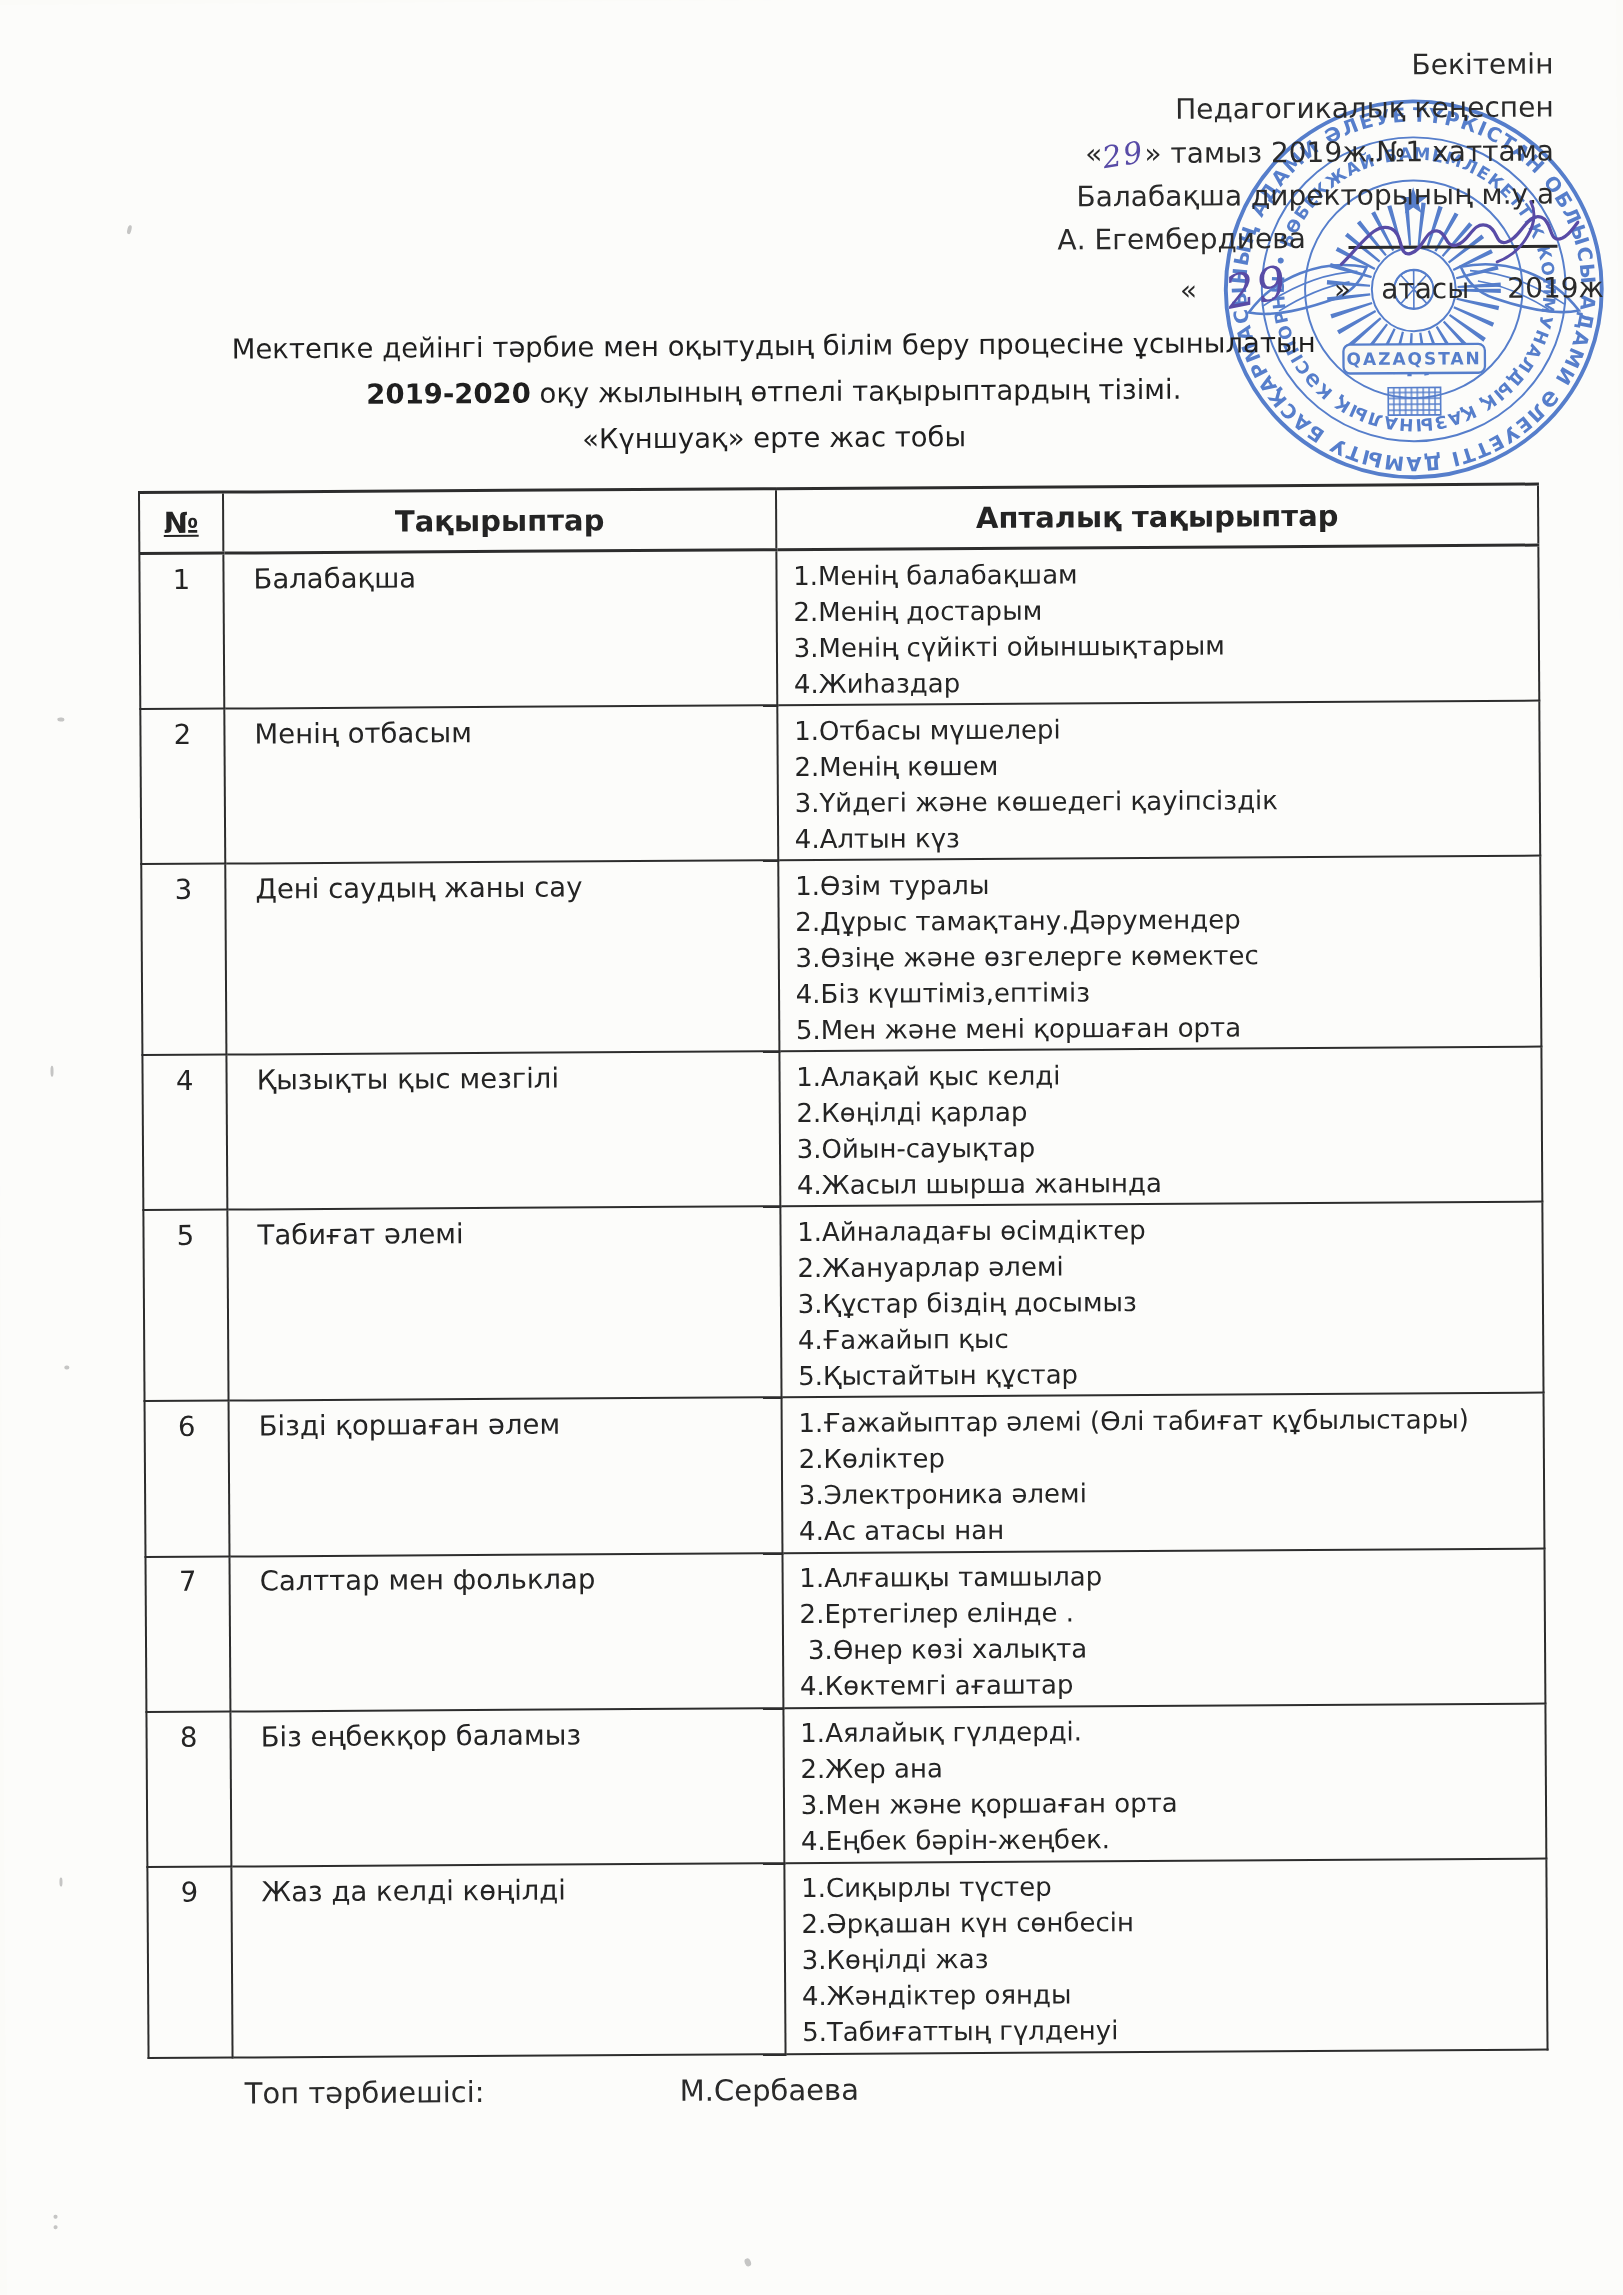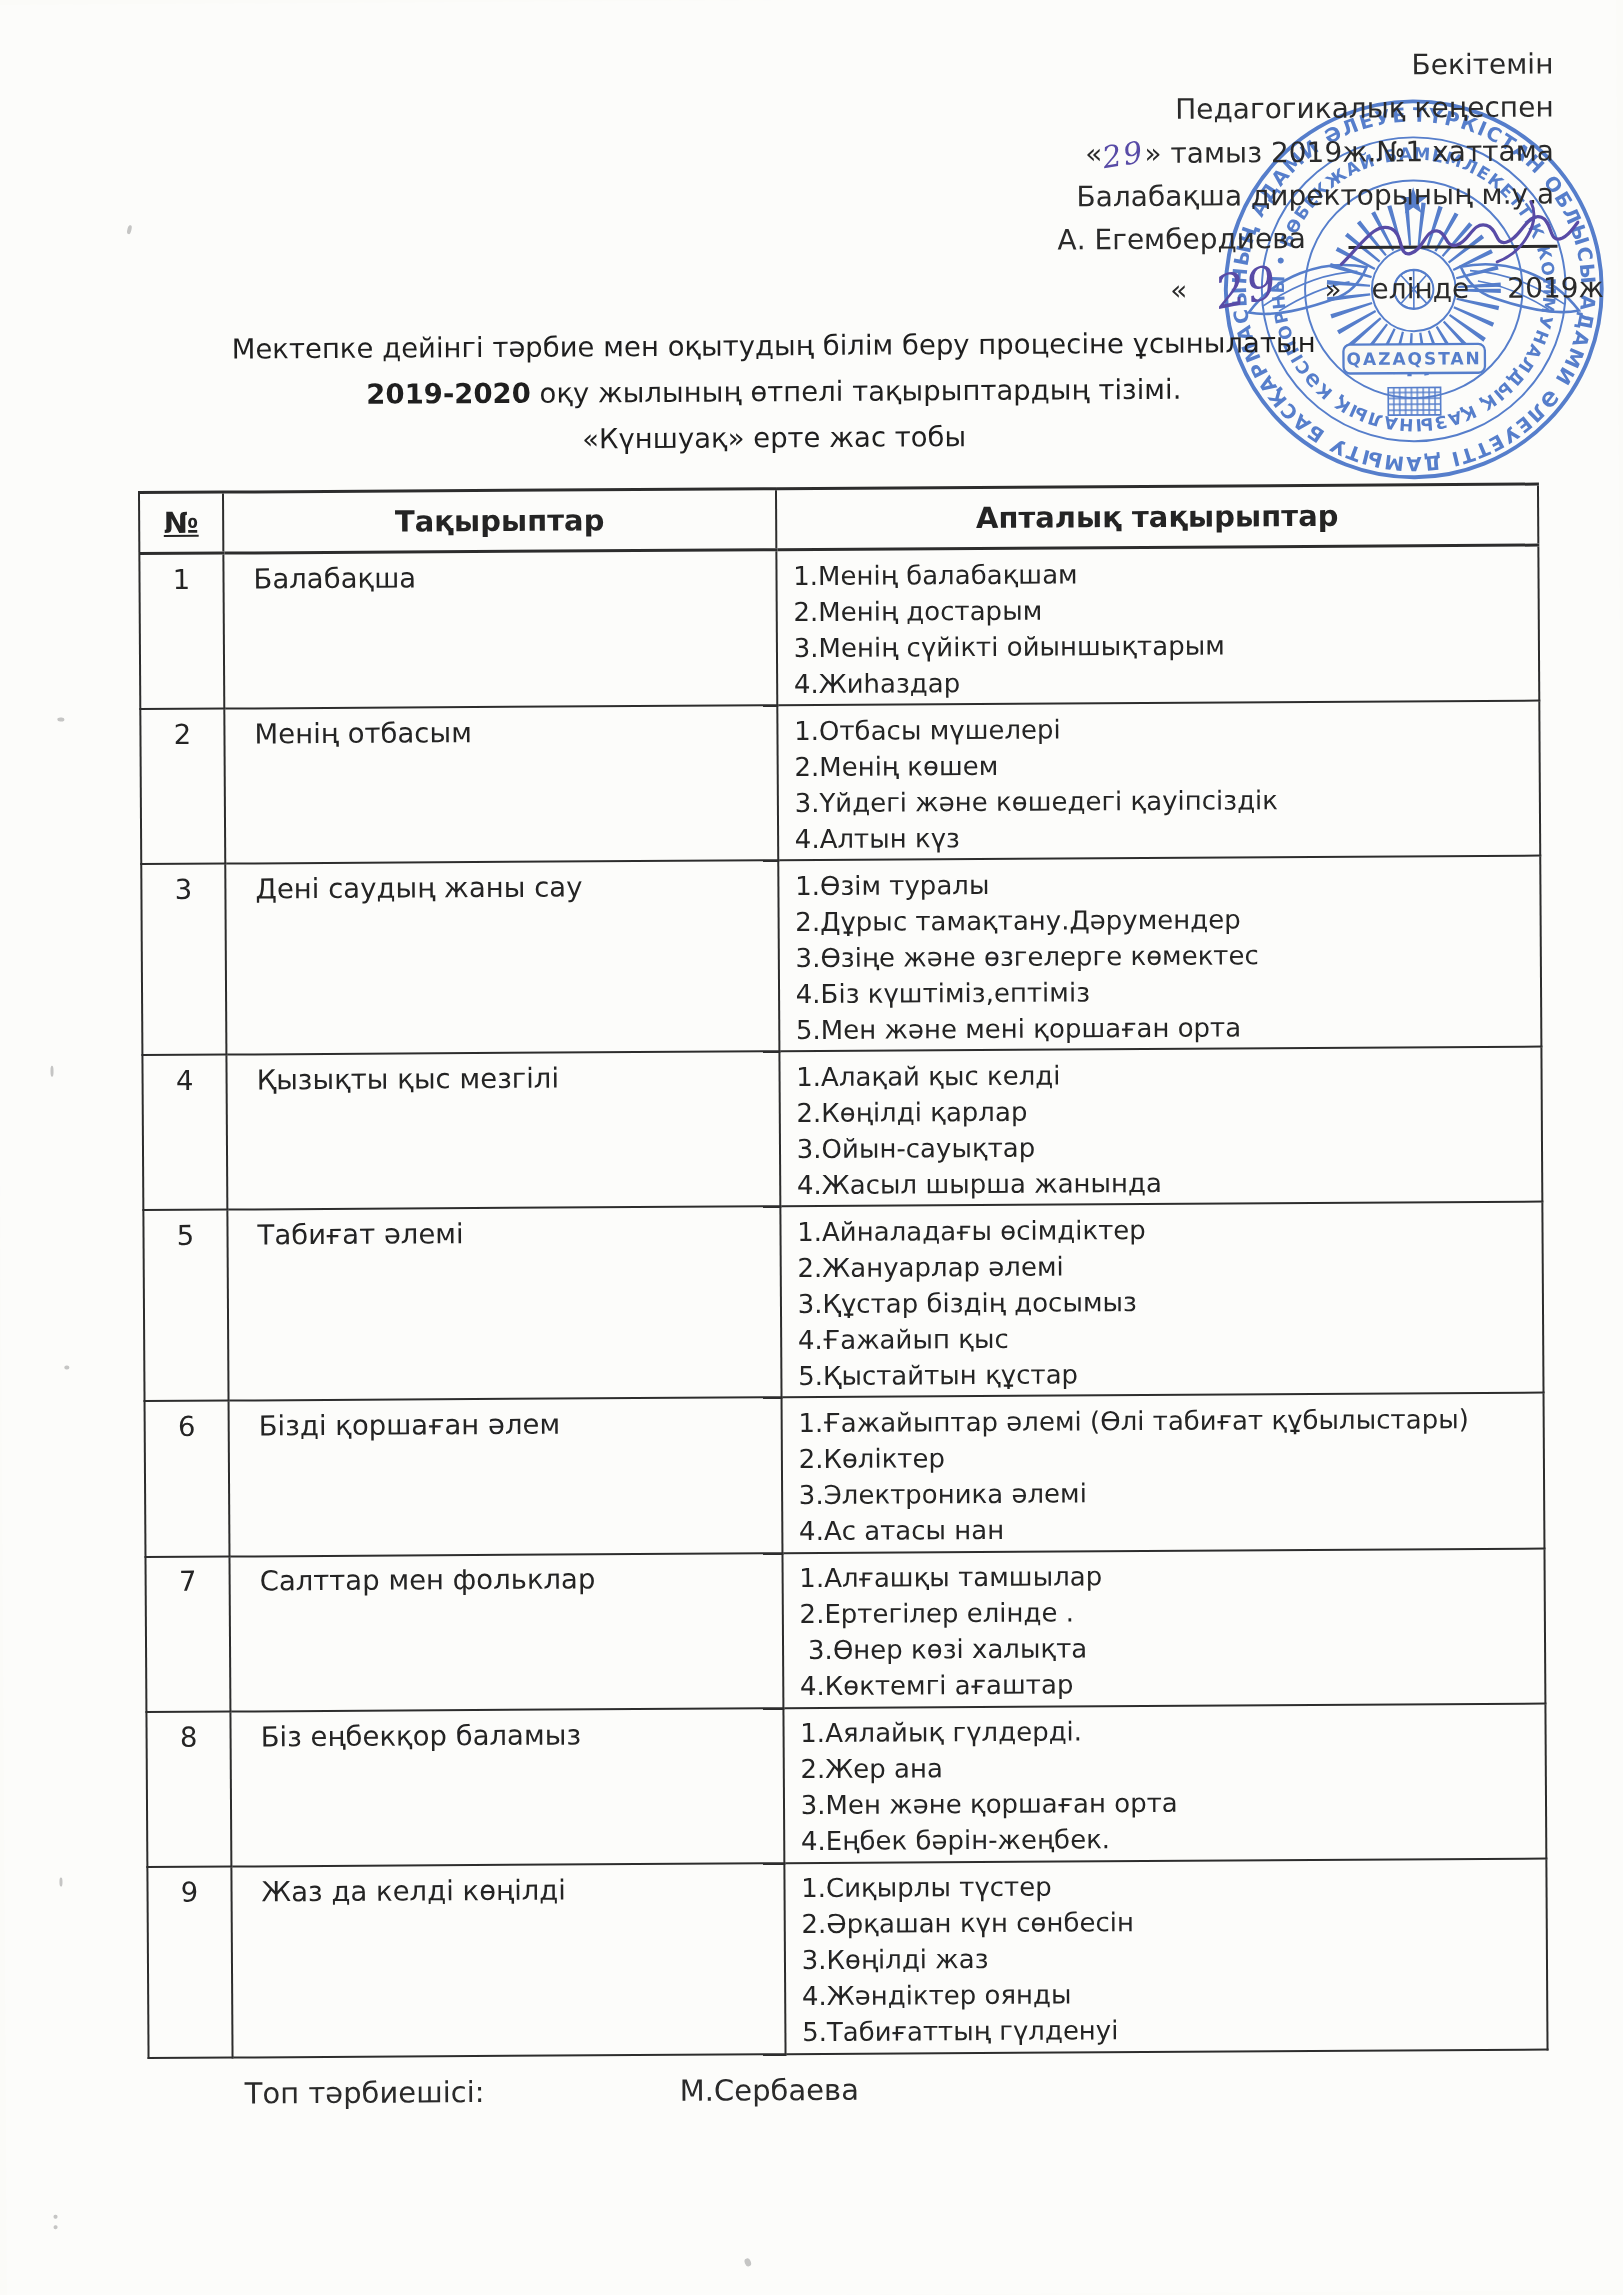--- a/index.html
+++ b/index.html
@@ -125,21 +125,21 @@
     </g>
     <text x="310" y="425" text-anchor="middle" font-size="26" font-weight="bold" letter-spacing="3" fill="#3f6ec9">QAZAQSTAN</text>
   </svg>
 
   <div class="approval">
     <div class="line">Бекітемін</div>
     <div class="line">Педагогикалық кеңеспен</div>
     <div class="line"><span>«</span><span class="hand hand-small">29</span><span>» тамыз 2019ж.№1 хаттама</span></div>
     <div class="line">Балабақша директорының м.у.а</div>
     <div class="line"><span>А. Егембердиева</span><span class="sig-line"></span></div>
-    <div class="line date-line"><span>«</span><span class="gap-a"></span><span class="hand hand-big">29</span><span class="gap-b"></span><span>»</span><span class="gap-c"></span><span>елінде</span><span class="gap-d"></span><span>2019ж</span></div>
+    <div class="line date-line"><span>«</span><span class="gap-a"></span><span class="hand hand-big">29</span><span class="gap-b"></span><span>»</span><span class="gap-c"></span><span>атасы</span><span class="gap-d"></span><span>2019ж</span></div>
   </div>
 
   <svg class="signature-svg" viewBox="0 0 370 140">
     <path d="M6 112 C 40 78, 58 48, 82 58 C 102 67, 92 102, 112 96 C 132 90, 134 60, 152 62 C 168 64, 164 88, 182 84 C 202 79, 206 48, 228 54 C 246 59, 240 84, 258 80 C 280 75, 290 34, 312 42 C 330 49, 322 84, 344 74 C 356 68, 362 56, 368 50" fill="none" stroke="#584ba6" stroke-width="5" stroke-linecap="round"></path>
     <path d="M296 18 C 312 52, 282 96, 244 110" fill="none" stroke="#584ba6" stroke-width="4.5" stroke-linecap="round"></path>
   </svg>
 
   <div class="title">
     <div>Мектепке дейінгі тәрбие мен оқытудың білім беру процесіне ұсынылатын</div>
     <div><span class="bold">2019-2020</span><span> оқу жылының өтпелі тақырыптардың тізімі.</span></div>

